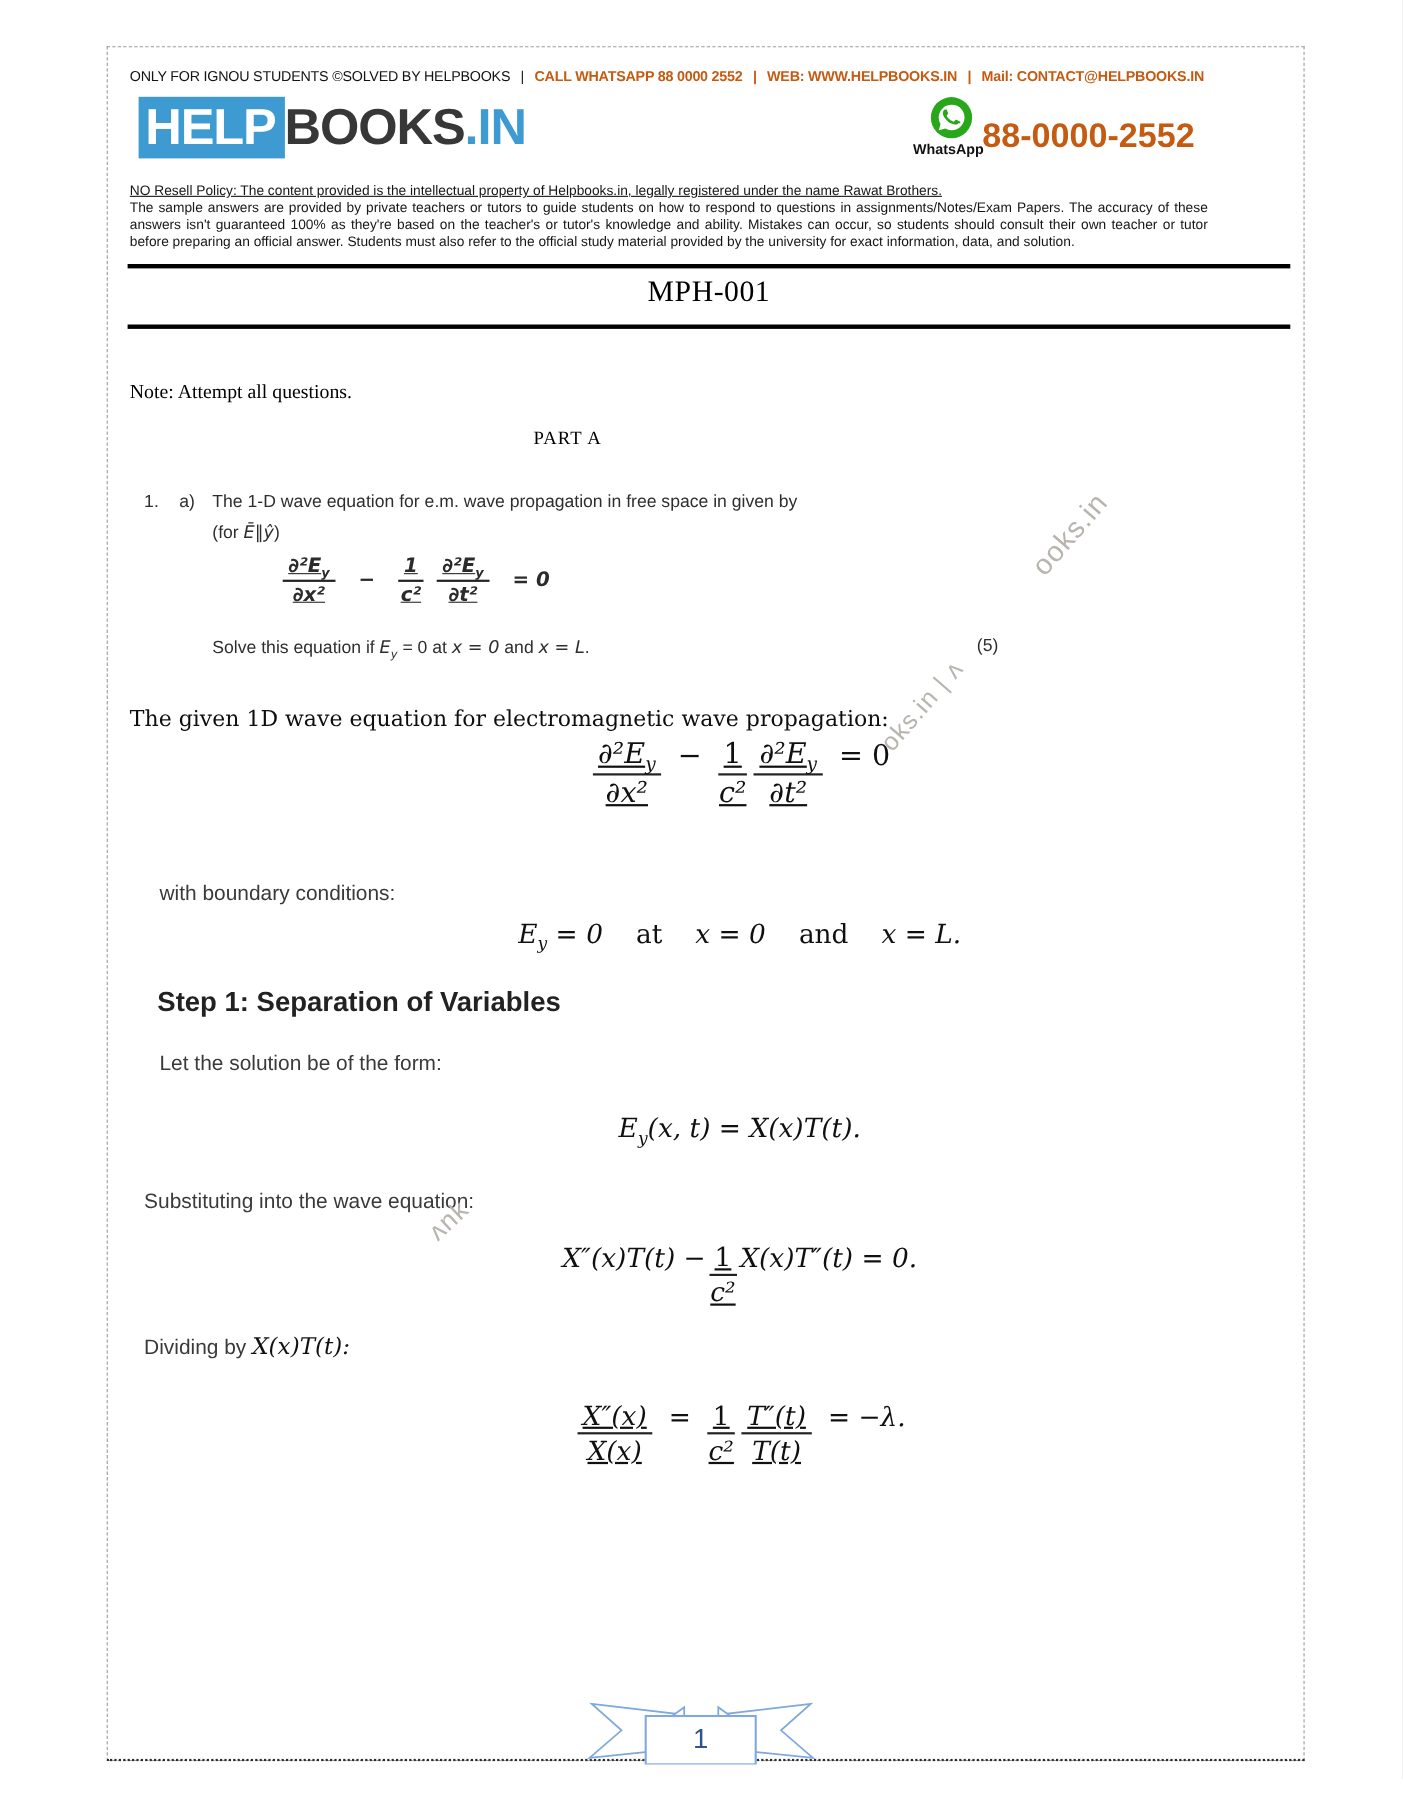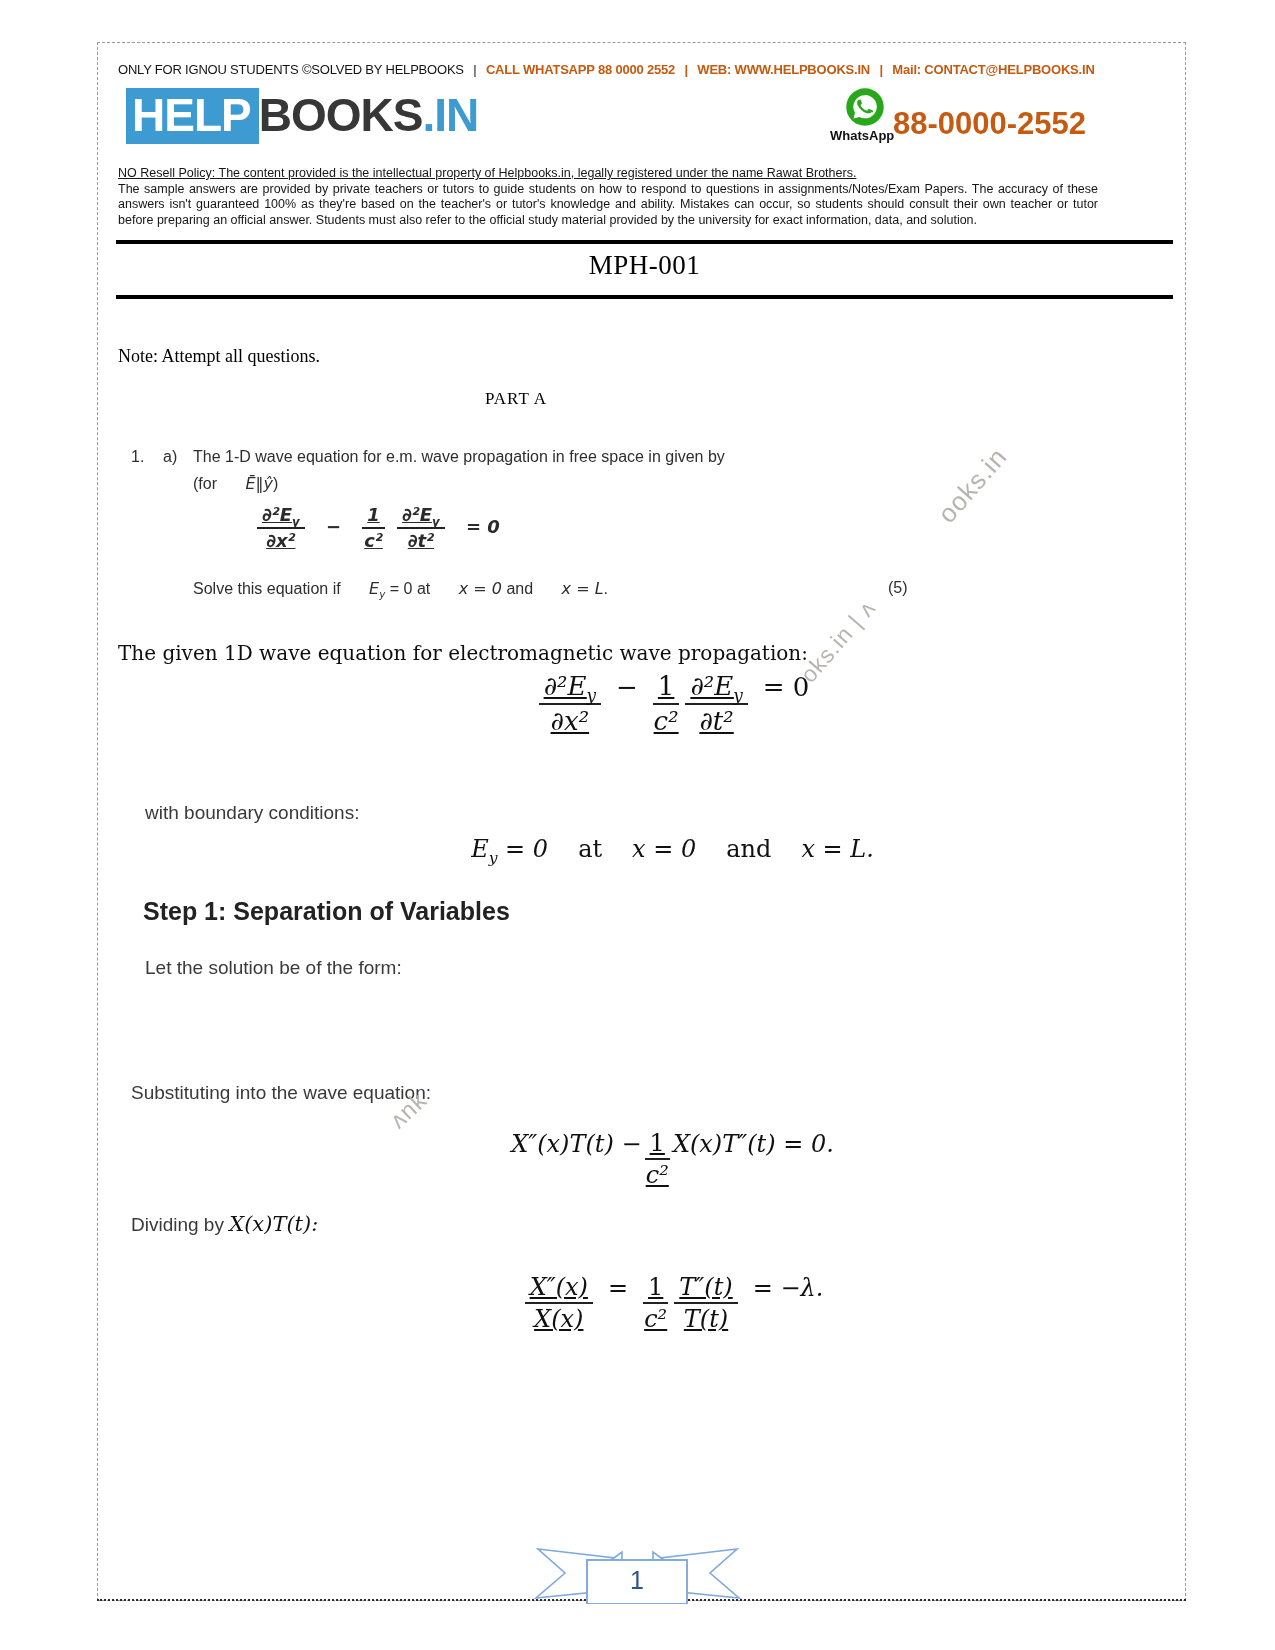--- a/index.html
+++ b/index.html
@@ -36,21 +36,21 @@
   .title{left:116px;top:250px;width:1057px;text-align:center;font-size:27px;letter-spacing:0.5px;}
   .note{left:118px;top:346px;font-size:18px;}
   .parta{left:116px;top:389px;width:800px;text-align:center;font-size:17px;letter-spacing:1px;}
 
   
   .qtext{font-size:16px;color:#2e2e2e;}
   .q1{left:131px;top:448px;}
   .q1 .qn{display:inline-block;width:32px;}
   .q1 .qs{display:inline-block;width:30px;}
   .q2{left:193px;top:474px;}
-  .qmath{font-family:"DejaVu Sans","Liberation Sans",sans-serif;font-style:italic;margin-left:24px;}
+  .qmath{font-family:"DejaVu Sans","Liberation Sans",sans-serif;font-style:italic;}
   .qeq{left:254px;top:505px;font-family:"DejaVu Sans","Liberation Sans",sans-serif;
        font-style:italic;font-weight:bold;font-size:18px;color:#2b2b2b;}
   .solve{left:193px;top:579px;}
   .marks{left:888px;top:579px;}
 
   
   .frac{display:inline-flex;flex-direction:column;align-items:center;vertical-align:middle;margin:0 3px;text-decoration:underline;}
   .frac .num{border-bottom:2px solid #222;padding:0 5px 2px 5px;line-height:1.1;}
   .frac .den{padding-top:2px;line-height:1.1;}
   sub{font-size:65%;line-height:0;}
@@ -191,20 +191,23 @@
     <span>x = 0</span>
     <span class="gap"></span>
       <span class="rm">and</span>
       <span class="gap"></span>
     <span>x = L.</span>
   </div>
 
   <div class="abs step1">Step 1: Separation of Variables</div>
   <div class="abs lettext">Let the solution be of the form:</div>
 
+  <div class="abs eqrow sep-eq math">
+    <span><span>E</span><sub>y</sub><span>(x, t) = X(x)T(t).</span></span>
+  </div>
 
   <div class="abs substtext">Substituting into the wave equation:</div>
 
   <div class="abs eqrow subst-eq math">
     <span>X″(x)T(t) −</span>
     <span class="frac">
       <span class="num rm">1</span>
       <span class="den">c²</span>
     </span>
     <span>X(x)T″(t) = 0.</span>

